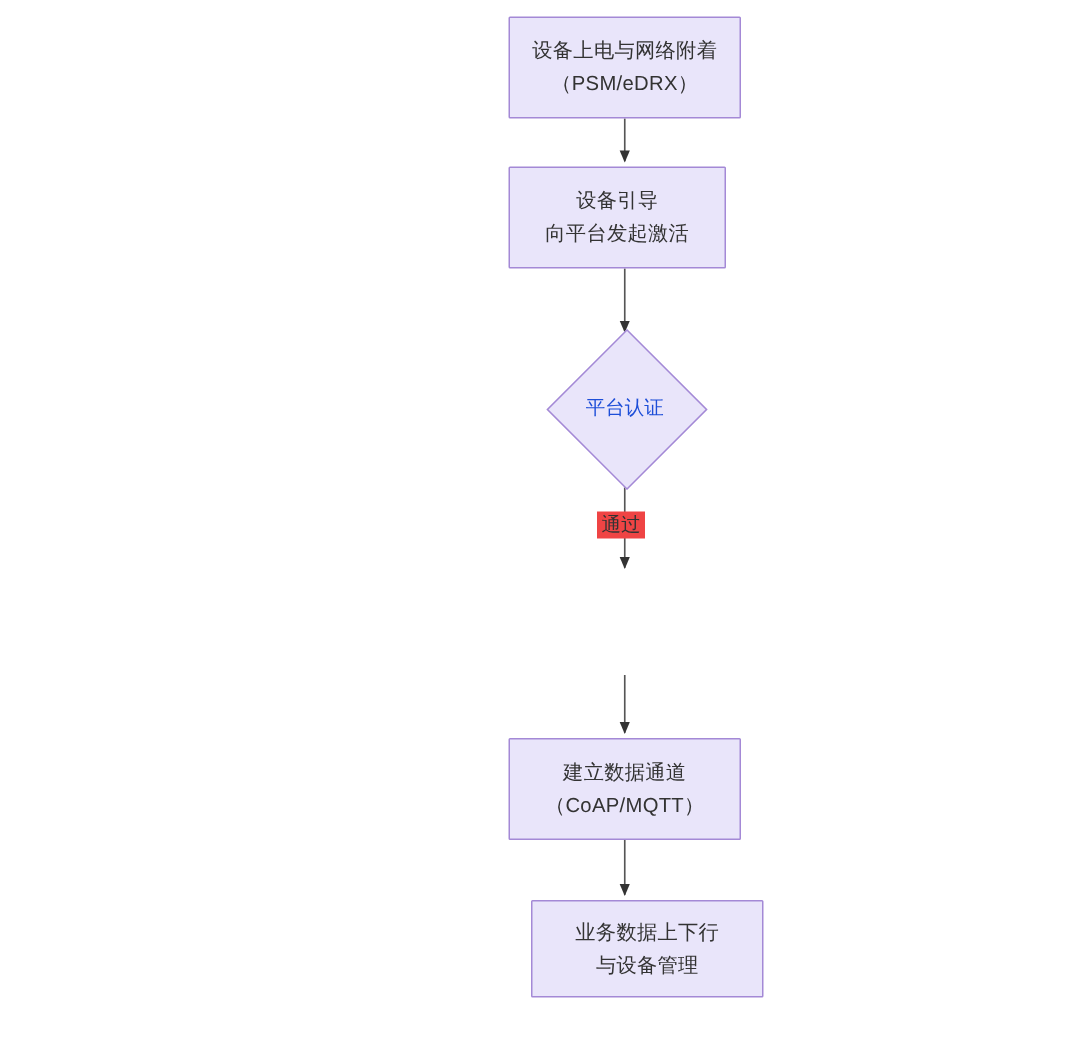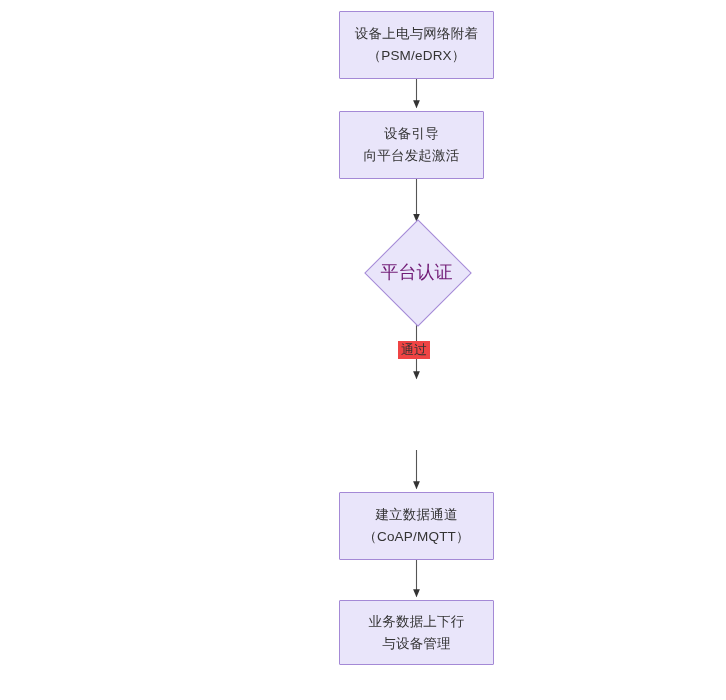--- a/index.html
+++ b/index.html
@@ -71,22 +71,22 @@
     margin-left: -37px;
     margin-top: -37px;
     background: #e9e5fa;
     border: 1.3px solid #a489d6;
     transform: rotate(45deg);
   }
   .decision .node-text {
     position: relative;
     z-index: 1;
     text-align: right;
-    color: #701a75;
-    font-size: 18px;
+    color: #1d4ed8;
+    font-size: 13px;
     line-height: 22px;
     white-space: pre-line;
   }
 
   
   .edge-label {
     position: absolute;
     z-index: 3;
     background: #ef4444;
     color: #333333;
@@ -136,18 +136,18 @@
   </div>
 
   <div class="edge-label" style="left:354px; top:341px;">通过</div>
 
 
   <div class="node proc" style="left:295px; top:492px; width:155px; height:68px;">
     <div class="node-text">建立数据通道
 （CoAP/MQTT）</div>
   </div>
 
-  <div class="node proc" style="left:295px; top:600px; width:155px; height:65px;">
+  <div class="node proc" style="left:310px; top:600px; width:155px; height:65px;">
     <div class="node-text">业务数据上下行
 与设备管理</div>
   </div>
 
 </div>
 
 </body></html>

